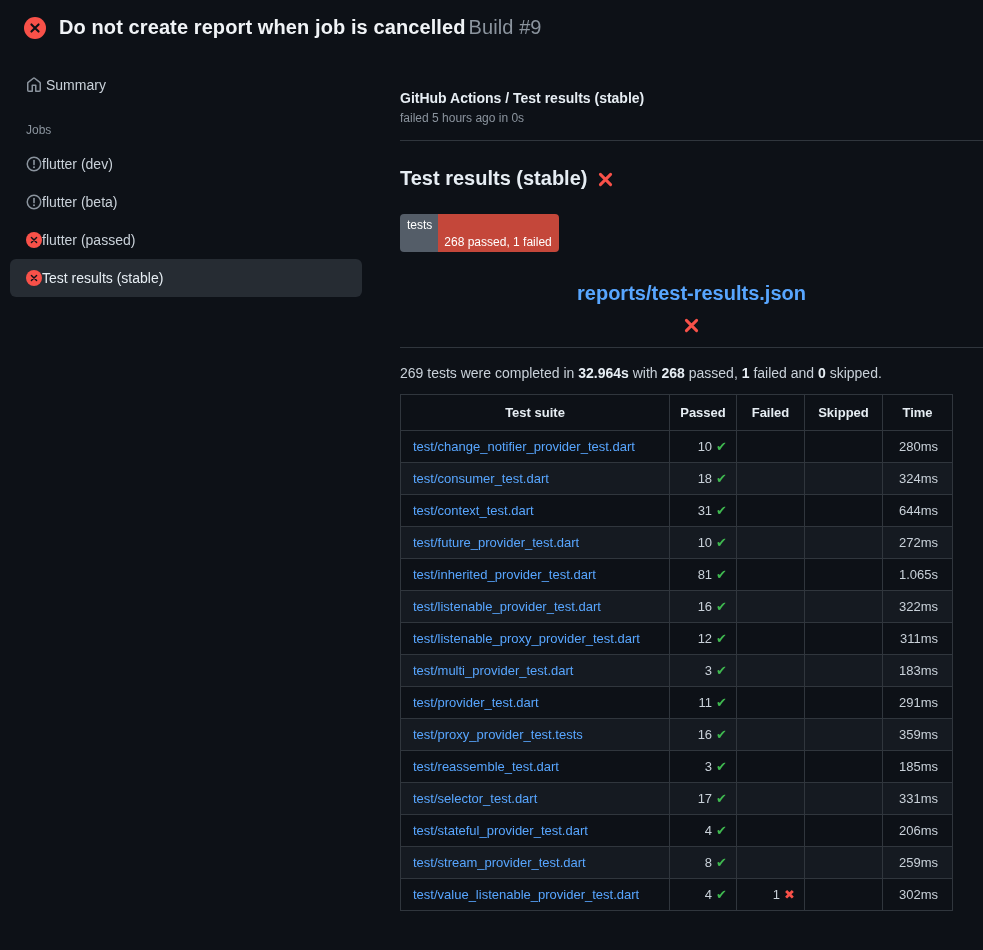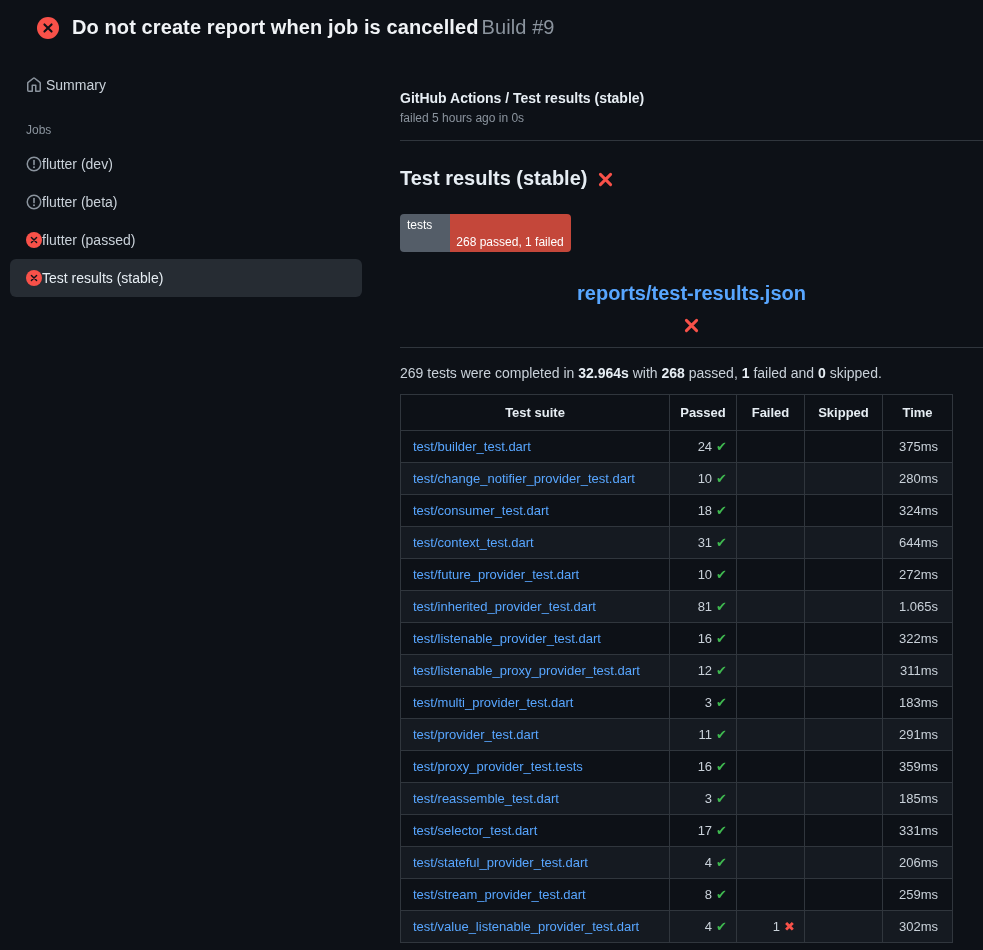--- a/index.html
+++ b/index.html
@@ -6,21 +6,21 @@
   html, body { width: 983px; height: 950px; overflow: hidden; }
   body {
     background: var(--background, #0d1117);
     color: var(--text, #c9d1d9);
     font-family: "Liberation Sans", "DejaVu Sans", sans-serif;
     font-size: 14px;
   }
   a { text-decoration: none; }
 
   
-  .page-header { display: flex; align-items: center; gap: 13px; padding: 16px 24px 12px 37px; }
+  .page-header { display: flex; align-items: center; gap: 13px; padding: 16px 24px 12px 24px; }
   .icon-x-large { display: inline-flex; color: var(--red, #f85149); flex: none; }
   .title { font-size: 20px; font-weight: 700; color: #f0f3f6; letter-spacing: .1px; }
   .build { color: var(--muted, #8b949e); font-weight: 400; margin-left: 3px; }
 
   .layout { display: flex; align-items: flex-start; }
 
   
   .sidebar { flex: 0 0 380px; padding: 16px 18px 0 10px; }
   .summary-item { display: flex; align-items: center; gap: 4px; padding: 10px 16px; border-radius: 6px; cursor: pointer; color: var(--text, #c9d1d9); }
   .jobs-heading { color: var(--muted, #8b949e); font-size: 12px; padding: 20px 16px 8px 16px; }
@@ -34,21 +34,21 @@
   
   .main { flex: 1 1 auto; min-width: 0; padding: 39px 31px 0 20px; }
   .breadcrumb { font-weight: 700; font-size: 14px; color: #e6edf3; }
   .meta { color: var(--muted, #8b949e); font-size: 12px; margin-top: 5px; }
   .divider { border: 0; border-top: 1px solid var(--border, #30363d); margin: 15px -31px 0 0; }
 
   .section-title { display: flex; align-items: center; gap: 10px; margin-top: 26px; font-size: 20px; font-weight: 700; color: #e6edf3; }
   .red-x { display: inline-flex; color: var(--red, #f85149); margin-top: 2px; }
 
   .badge { display: inline-flex; font-size: 12px; border-radius: 4px; overflow: hidden; margin-top: 24px; line-height: 1; font-weight: 400; }
-  .badge-label { background: var(--badge-label-bg, #545d68); color: #ffffff; padding: 5px 18px 4px 7px; }
+  .badge-label { background: var(--badge-label-bg, #545d68); color: #ffffff; padding: 5px 6px 4px 7px; }
   .badge-value { background: var(--badge-value-bg, #c4473a); color: #ffffff; padding: 22px 7px 4px 6px; }
 
   .report-title { display: flex; align-items: center; gap: 10px; margin-top: 30px; padding-bottom: 13px; border-bottom: 1px solid var(--border, #30363d); margin-right: -31px; font-size: 20px; font-weight: 700; flex-direction: column; }
   .report-link { color: var(--link, #58a6ff); }
 
   .summary-line { margin-top: 17px; font-size: 14px; color: var(--text, #c9d1d9); }
   .summary-line strong { color: #e6edf3; font-weight: 700; }
 
   
   .results-table { border-collapse: collapse; table-layout: fixed; width: 553px; margin-top: 13px; font-size: 13px; }
@@ -176,27 +176,20 @@
           <tr>
             <th class="col-suite">Test suite</th>
             <th class="col-passed">Passed</th>
             <th class="col-failed">Failed</th>
             <th class="col-skipped">Skipped</th>
             <th class="col-time">Time</th>
           </tr>
         </thead>
         <tbody id="results-body">
             <tr class="test-row">
-    <td class="suite-cell"><a href="#">test/builder_test.dart</a></td>
-    <td class="cell-num"><span class="num">24</span><span class="mark check">✔</span></td>
-    <td class="cell-num empty"></td>
-    <td class="cell-num empty"></td>
-    <td class="time-cell">375ms</td>
-  </tr>
-            <tr class="test-row">
     <td class="suite-cell"><a href="#">test/change_notifier_provider_test.dart</a></td>
     <td class="cell-num"><span class="num">10</span><span class="mark check">✔</span></td>
     <td class="cell-num empty"></td>
     <td class="cell-num empty"></td>
     <td class="time-cell">280ms</td>
   </tr>
             <tr class="test-row">
     <td class="suite-cell"><a href="#">test/consumer_test.dart</a></td>
     <td class="cell-num"><span class="num">18</span><span class="mark check">✔</span></td>
     <td class="cell-num empty"></td>

